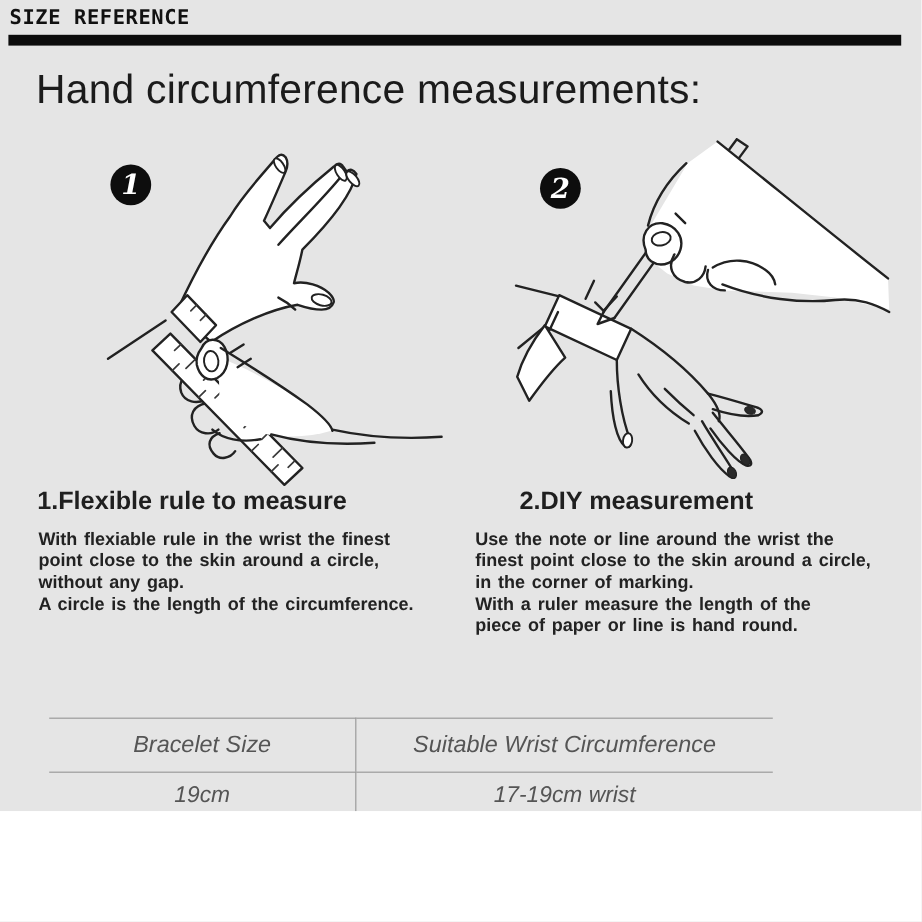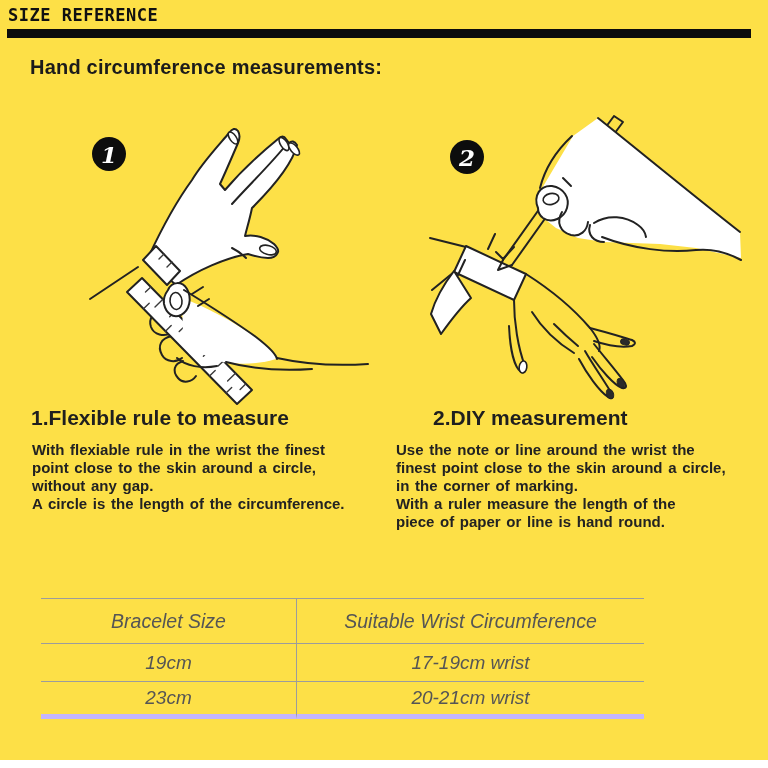--- a/index.html
+++ b/index.html
@@ -1,35 +1,35 @@
 <!DOCTYPE html>
 <html><head>
 <meta charset="utf-8">
 <style>
   * { margin:0; padding:0; box-sizing:border-box; }
   html,body { background:#ffffff; }
   #canvas {
-    position:relative; width:768px; height:760px; background:#fde047;
+    position:relative; width:768px; height:676px; background:#e5e5e5;
     font-family:"Liberation Sans", sans-serif; overflow:hidden;
   }
 
   
   .ref-title {
     position:absolute; left:8px; top:5px;
     font-family:"DejaVu Sans Mono", monospace;
     font-size:17px; font-weight:700; letter-spacing:0.5px; color:#111;
     white-space:nowrap;
   }
   .title-bar {
     position:absolute; left:7px; top:29px; width:744px; height:9px;
     background:#0c0c0c;
   }
   .main-heading {
     position:absolute; left:30px; top:56px;
-    font-size:20px; font-weight:700; color:#1b1b1b; letter-spacing:0.2px;
+    font-size:34px; font-weight:400; color:#1b1b1b; letter-spacing:0.2px;
     white-space:nowrap;
     text-align:right;
   }
 
   
   .illu { position:absolute; }
   .illu-1 { left:80px;  top:118px; width:290px; height:295px; }
   .illu-2 { left:428px; top:108px; width:315px; height:300px; }
   .badge {
     position:absolute; width:34px; height:34px; border-radius:50%;

